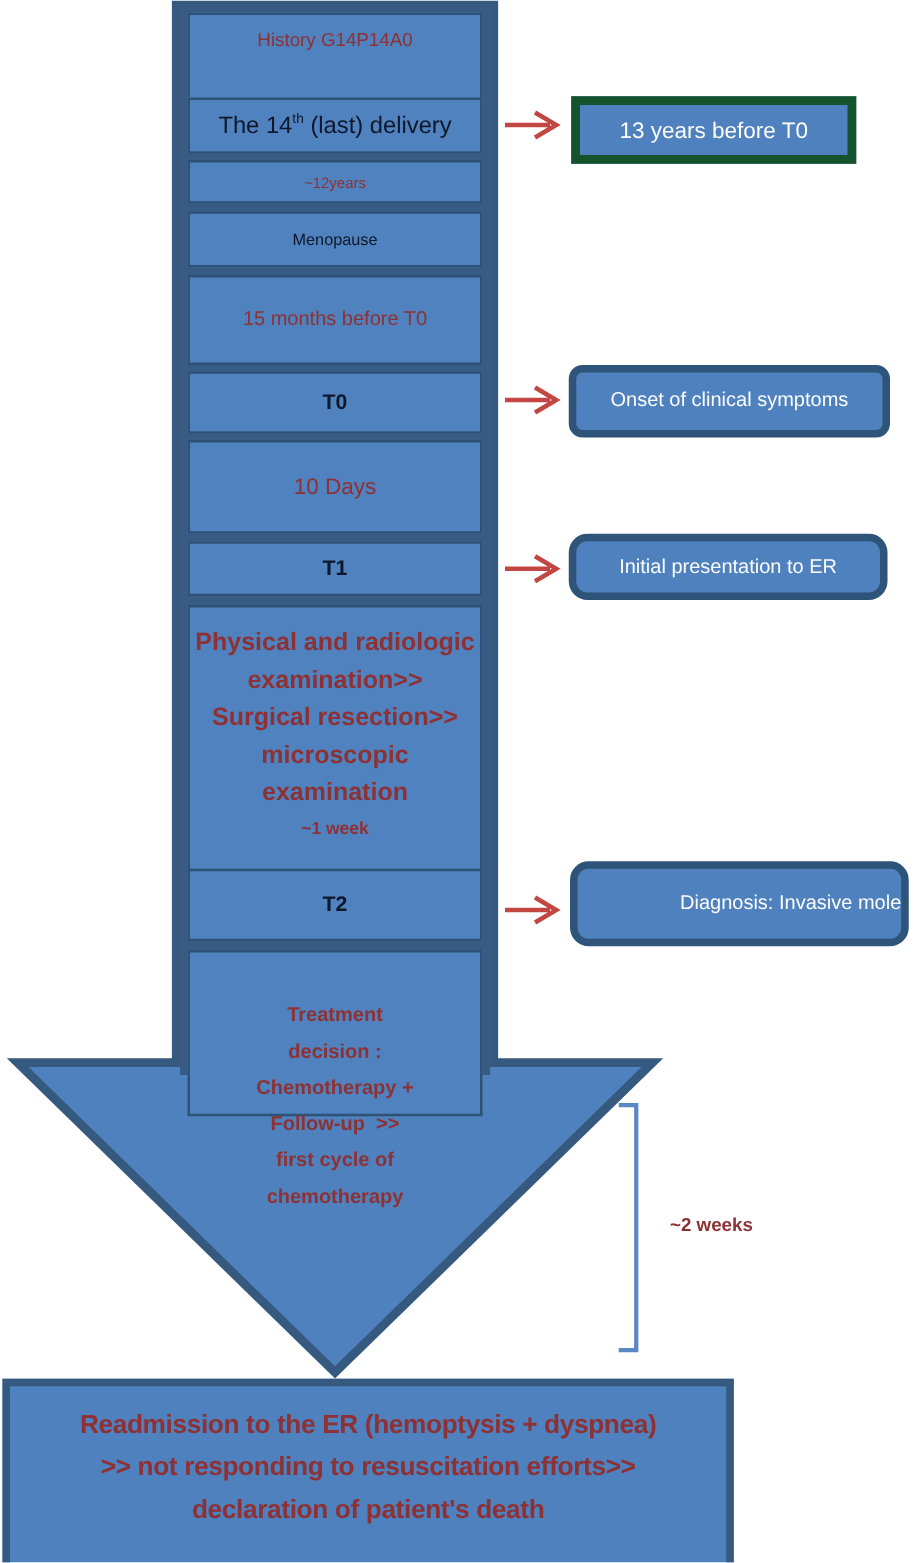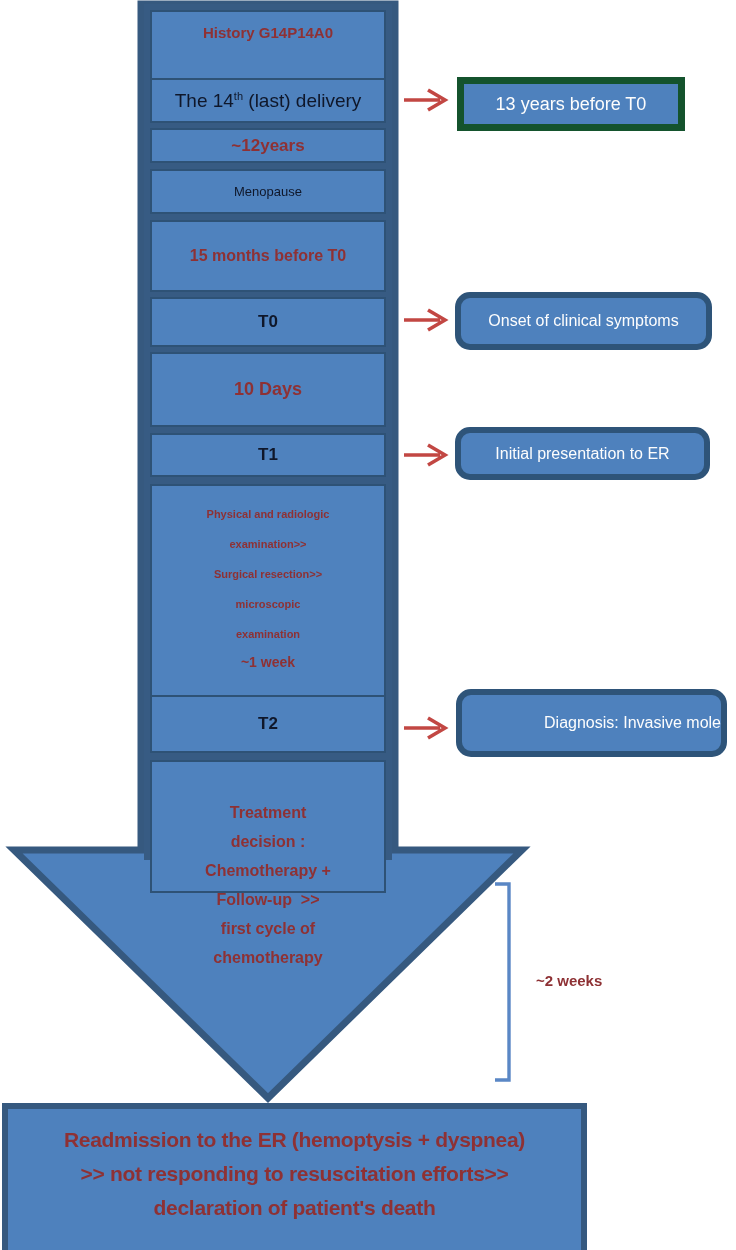--- a/index.html
+++ b/index.html
@@ -8,42 +8,42 @@
   
   #silhouette{position:absolute;left:0;top:0;z-index:0;}
 
   
   .shaft-bg{position:absolute;left:144px;top:4px;width:248px;height:856px;background:#375B83;z-index:1;}
 
   
   .seg{position:absolute;left:150px;width:232px;background:#4F82BE;border:2px solid #2E5276;
        z-index:2;display:flex;align-items:center;justify-content:center;text-align:center;}
   .seg.top-align{align-items:flex-start;}
-  .red{color:#8E3134;font-weight:bold;}
+  .red{color:#8E3134;font-weight:normal;}
   .white{color:#0f172a;}
 
   .sup{font-size:11px;vertical-align:super;line-height:0;}
 
   .lines{display:block;width:100%;}
-  .pline{line-height:30px;font-size:11px;color:#8E3134;font-weight:bold;text-align:center;}
+  .pline{line-height:30px;font-size:20px;color:#8E3134;font-weight:bold;text-align:center;}
   .pdur{line-height:26px;font-size:14px;color:#8E3134;font-weight:bold;text-align:center;}
 
   
   .treat-lines{position:absolute;left:141px;top:798px;width:254px;z-index:3;text-align:center;}
   .tline{line-height:29px;font-size:16px;color:#8E3134;font-weight:bold;white-space:pre;}
 
   
   .conn{position:absolute;left:402px;width:50px;height:28px;z-index:3;}
 
   
   .callout{position:absolute;background:#4E81BD;display:flex;align-items:center;justify-content:center;
            text-align:center;z-index:3;color:#FDFDFD;}
   .callout.rect{left:457px;top:77px;width:214px;height:40px;border:7px solid #14532d;font-size:18px;}
   .callout.round{border:6px solid #2E5479;border-radius:15px;font-size:16px;}
-  #callout-t0{left:455px;top:292px;width:245px;height:46px;}
+  #callout-t0{left:455px;top:292px;width:245px;height:46px;border-radius:11px;}
   #callout-t1{left:455px;top:427px;width:243px;height:41px;}
   #callout-t2{left:456px;top:689px;width:259px;height:56px;justify-content:flex-end;}
 
   
   #bracket{position:absolute;left:490px;top:880px;z-index:3;}
   #bracket-label{position:absolute;left:536px;top:972px;font-size:15px;font-weight:bold;color:#8E3134;z-index:3;}
 
   
   #outcome{position:absolute;left:2px;top:1103px;width:573px;height:141px;background:#4E81BD;
            border:6px solid #36597F;z-index:4;padding-top:14px;text-align:center;}
@@ -62,21 +62,21 @@
 
   <div class="seg top-align" style="top:10px;height:58px;padding-top:12px;">
     <span class="red" style="font-size:15px;">History G14P14A0</span>
   </div>
 
   <div class="seg" style="top:78px;height:41px;">
     <span class="white" style="font-size:19px;"><span>The 14</span><span class="sup">th</span><span> (last) delivery</span></span>
   </div>
 
   <div class="seg" style="top:128px;height:31px;">
-    <span class="red" style="font-size:17px;">~12years</span>
+    <span class="red" style="font-size:12px;">~12years</span>
   </div>
 
   <div class="seg" style="top:169px;height:41px;">
     <span class="white" style="font-size:13px;">Menopause</span>
   </div>
 
   <div class="seg" style="top:220px;height:68px;">
     <span class="red" style="font-size:16px;">15 months before T0</span>
   </div>
 

